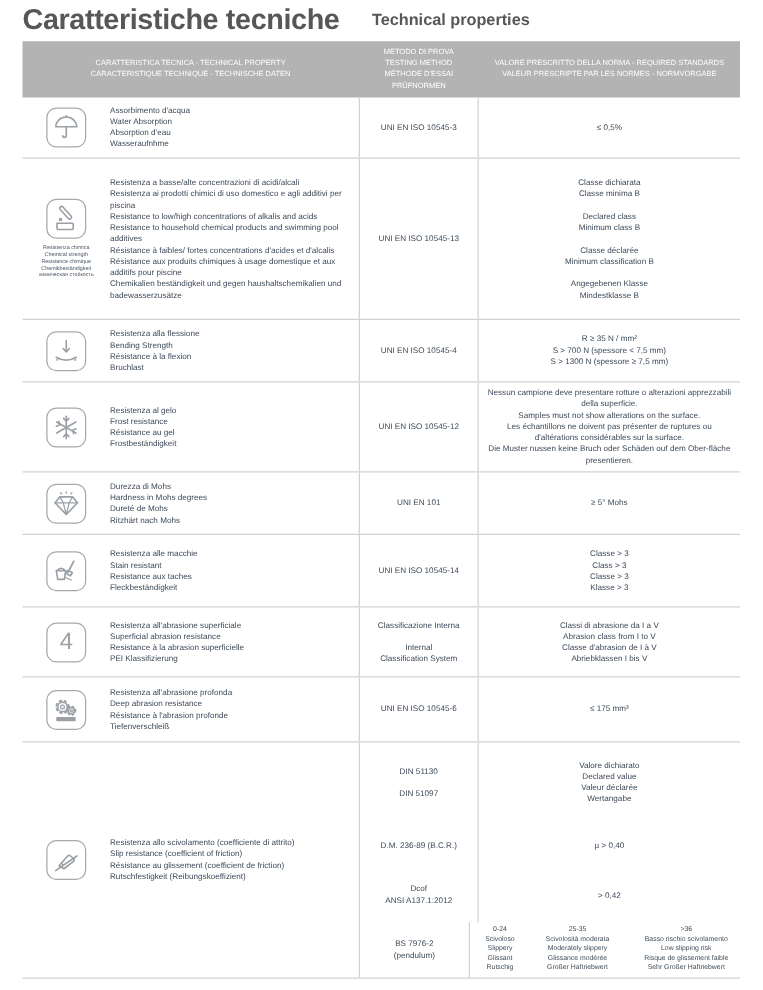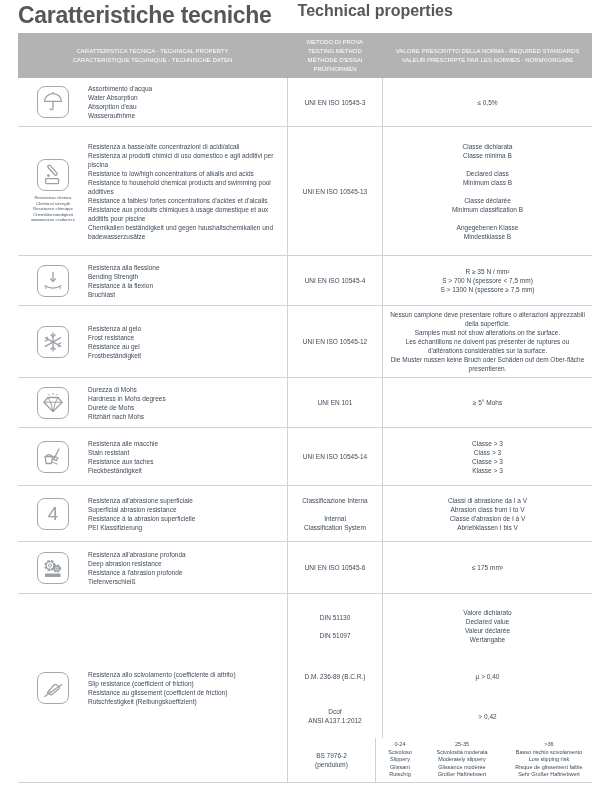--- a/index.html
+++ b/index.html
@@ -1,23 +1,23 @@
 <!DOCTYPE html>
 <html><head>
 <meta charset="utf-8">
 <style>
   * { margin:0; padding:0; box-sizing:border-box; }
   html,body { background:#fff; }
   .page {
     position:relative; width:610px; height:792px; background:#ffffff;
     font-family:"Liberation Sans", sans-serif; color:#3d4a59; overflow:hidden;
   }
-  .page-header { position:absolute; left:18px; top:2px; display:flex; align-items:flex-start; gap:26px; }
+  .page-header { position:absolute; left:18px; top:2px; display:flex; align-items:center; gap:26px; }
   .page-title { font-size:23px; font-weight:bold; color:#575756; letter-spacing:-0.3px; }
-  .page-subtitle { font-size:16px; font-weight:bold; color:#575756; }
+  .page-subtitle { font-size:13px; font-weight:bold; color:#575756; }
 
   .table { position:absolute; left:18px; top:33px; width:574px; }
   .thead {
     display:flex; background:#b3b3b3; color:#ffffff; height:45px;
     font-size:6px; line-height:9px; text-align:center; align-items:center;
   }
   .th { padding:0 4px; white-space:pre-line; }
   .th-prop  { width:269px; }
   .th-method{ width:96px; }
   .th-value { width:209px; }

